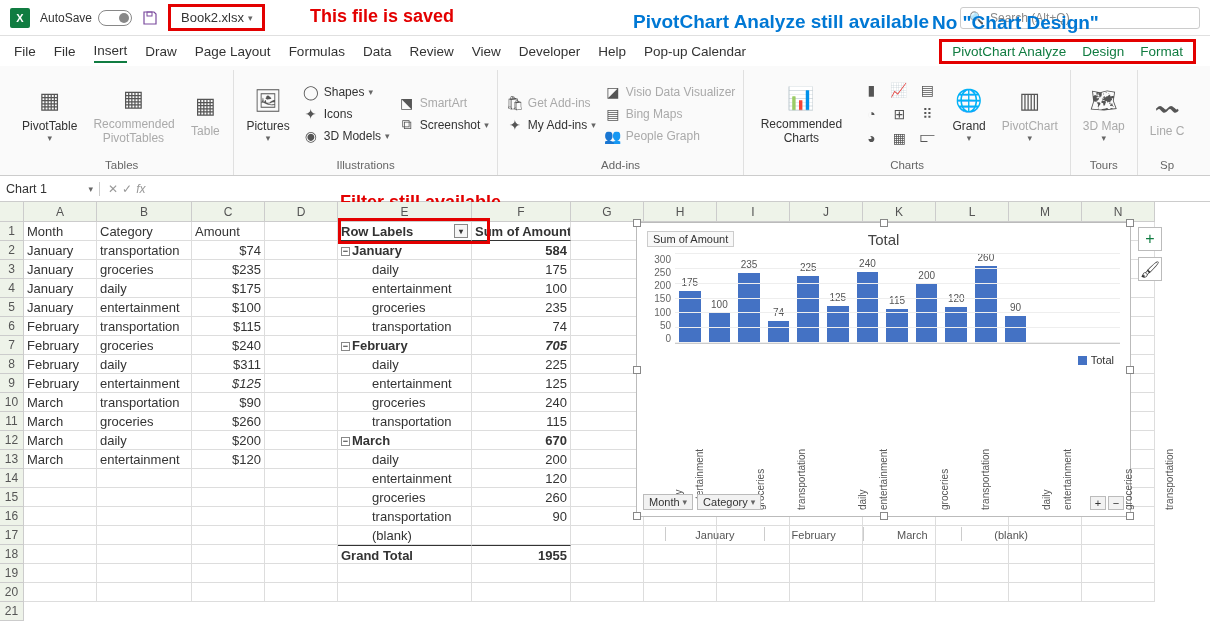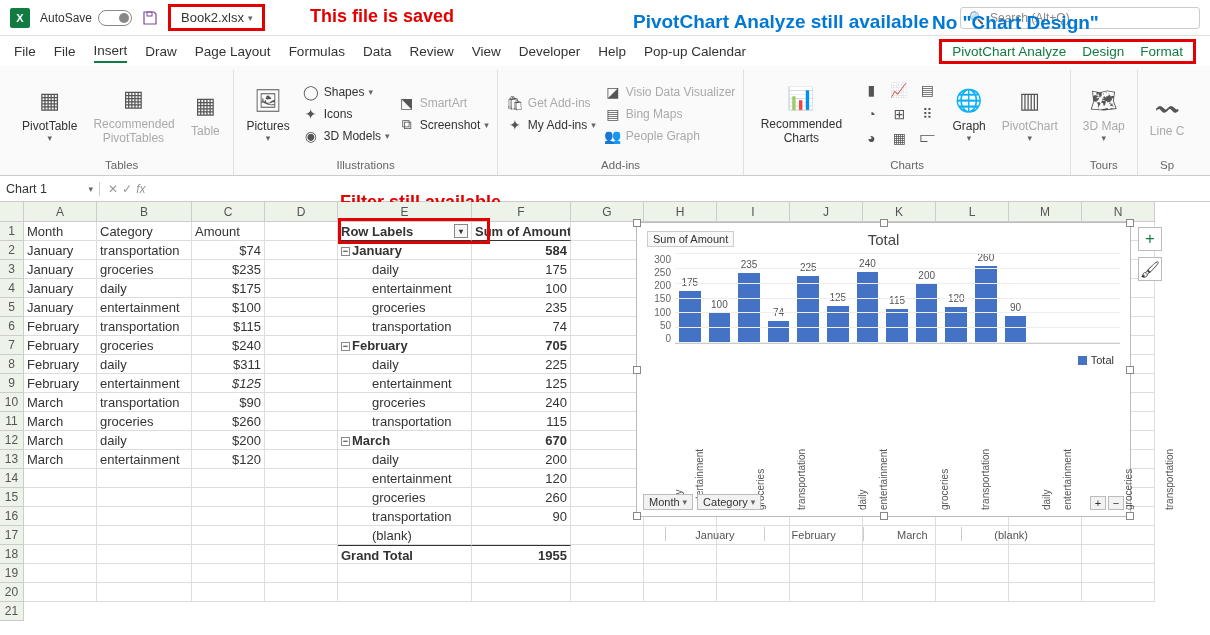--- a/index.html
+++ b/index.html
@@ -253,21 +253,21 @@
           </div>
         <div class="rbtn">
             <span class="rico sm">▦</span>
           </div>
         <div class="rbtn">
             <span class="rico sm">⫍</span>
           </div>
       </div>
       <div class="rbtn">
           <div class="rico">🌐</div>
-          <span>Graph</span>
+          <span>Grand</span>
           <span class="chevron-down">▾</span>
         </div>
       <div class="rbtn disabled">
           <div class="rico">▥</div>
           <span>PivotChart</span>
           <span class="chevron-down">▾</span>
         </div>
     </div>
     <div class="rgroup-label">Charts</div>
   </div>
@@ -443,21 +443,21 @@
             <div class="cell" style="width: 73px;"></div>
             <div class="cell" style="width: 73px;"></div>
             <div class="cell" style="width: 73px;"></div>
           </div>
           <div class="cellrow">
             <div class="cell" style="width: 73px;">February</div>
             <div class="cell" style="width: 95px;">groceries</div>
             <div class="cell num" style="width: 73px;">$240</div>
             <div class="cell" style="width: 73px;"></div>
             <div class="cell bold" style="width: 134px;"><span class="exp">−</span>February</div>
-            <div class="cell bold num" style="width: 99px;">705</div>
+            <div class="cell bold num" style="width: 99px; font-style: italic;">705</div>
             <div class="cell" style="width: 73px;"></div>
             <div class="cell" style="width: 73px;"></div>
             <div class="cell" style="width: 73px;"></div>
             <div class="cell" style="width: 73px;"></div>
             <div class="cell" style="width: 73px;"></div>
             <div class="cell" style="width: 73px;"></div>
             <div class="cell" style="width: 73px;"></div>
             <div class="cell" style="width: 73px;"></div>
           </div>
           <div class="cellrow">

